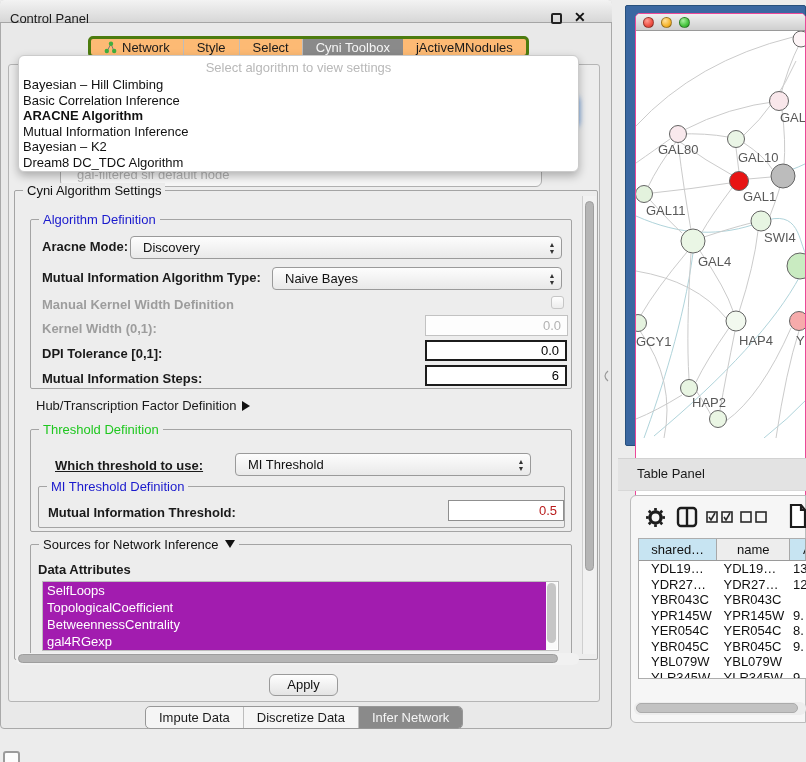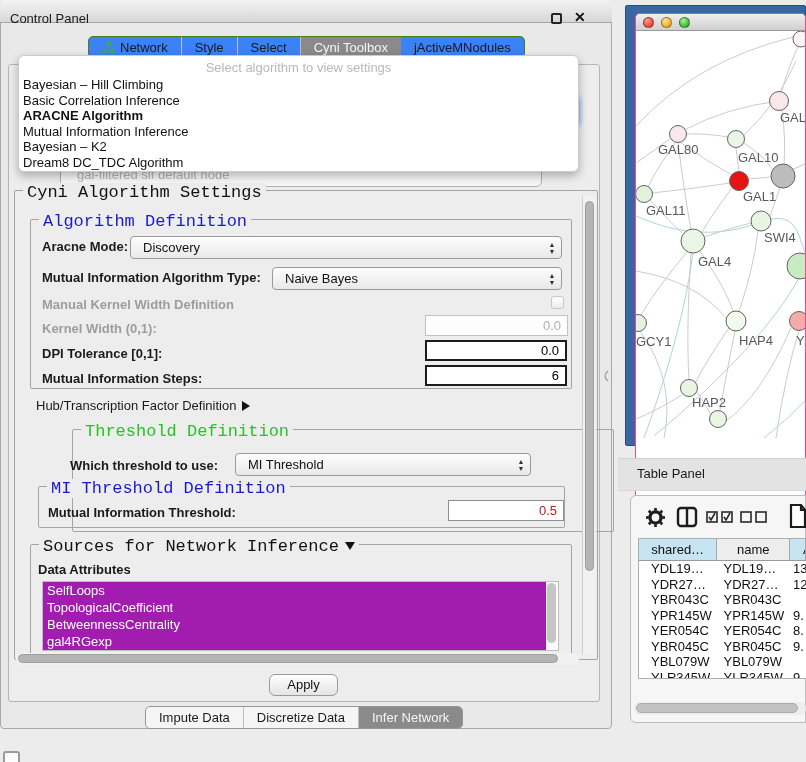--- a/index.html
+++ b/index.html
@@ -8,35 +8,35 @@
   .abs { position:absolute; }
 
   
   #cp-window { left:0; top:7; width:612px; height:729px; background:#e9e9e9; border:1px solid #a9a9a9; border-radius:4px; }
   #cp-titlebar { left:0; top:7; width:612px; height:23px; background:linear-gradient(#f3f3f3,#d7d7d7); border-bottom:1px solid #a5a5a5; border-radius:4px 4px 0 0; }
   #cp-title { left:10px; top:11px; font-size:13px; color:#1a1a1a; }
   .win-float { left:551px; top:13px; width:11px; height:11px; border:2px solid #222; border-radius:2px; background:transparent; }
   .win-close { left:574px; top:9px; font-size:14px; font-weight:bold; color:#111; }
 
   
-  #tabbar { left:88px; top:36px; height:22px; display:flex; border:1px solid #4d7c0f; border-radius:5px; background:#3b82f6; overflow:hidden;justify-content:flex-end; }
+  #tabbar { left:88px; top:36px; height:22px; display:flex; border:3px solid #4d7c0f; border-radius:5px; background:#fdba74; overflow:hidden;justify-content:flex-end; }
   .tab { padding:0 13px; line-height:21px; font-size:13px; color:#1a1a1a; border-right:1px solid #bdbdbd; display:flex; align-items:center; gap:5px; white-space:nowrap; }
   .tab:last-child { border-right:none; }
   .tab.selected { background:#8a8a8a; color:#f6f6f6; border-right:none; }
 
   
   #content-panel { left:8px; top:64px; width:592px; height:638px; background:#ededed; border:1px solid #b5b5b5; border-radius:3px; }
 
   
   #dt-combo { left:60px; top:163px; width:482px; height:24px; border:1px solid #b0b0b0; border-radius:6px; background:#f7f7f7; color:#b3b3b3; line-height:22px; padding-left:16px; overflow:hidden; }
   #alg-combo-cap { left:551px; top:97px; width:27px; height:29px; border:1px solid #7aa8dd; border-radius:5px; background:#f7f7f7; box-shadow:0 0 5px 2px rgba(92,152,228,.75); display:flex; flex-direction:column; align-items:center; justify-content:center; font-size:7px; color:#333; line-height:7px; }
 
   
   .fs { position:absolute; border:1px solid #a4a4a4; border-radius:2px; }
-  .fs>.legend { position:absolute; top:-8px; left:8px; background:#ededed; padding:0 4px; font-size:17px;font-family:Liberation Mono, monospace; }
+  .fs>.legend { position:absolute; top:-8px; left:8px; background:#ededed; padding:0 4px; font-size:13px; }
   .legend.blue { color:#1a1acd; }
   .legend.green { color:#1fc71f; }
 
   .flabel { position:absolute; font-weight:bold; font-size:13px; color:#1a1a1a; white-space:nowrap; }
   .flabel.dis { color:#9d9d9d; }
 
   .combo { position:absolute; border:1px solid #9a9a9a; border-radius:4px; background:linear-gradient(#fdfdfd,#e9e9e9); display:flex; align-items:center; height:23px; }
   .combo .val { flex:1; padding-left:12px; font-size:13px; color:#111; }
   .combo .stepper { width:18px; display:flex; flex-direction:column; align-items:center; font-size:7px; color:#333; line-height:7px; }
 
@@ -182,24 +182,24 @@
 <div class="checkbox" style="left:551px; top:296px;"></div>
 <div class="flabel dis" style="left:42px; top:321px;">Kernel Width (0,1):</div>
 <div class="tfield dis" style="left:425px; top:315px; width:143px; height:21px;">0.0</div>
 <div class="flabel" style="left:42px; top:346px;">DPI Tolerance [0,1]:</div>
 <div class="tfield focus" style="left:425px; top:340px; width:142px; height:21px;">0.0</div>
 <div class="flabel" style="left:42px; top:371px;">Mutual Information Steps:</div>
 <div class="tfield focus" style="left:425px; top:365px; width:142px; height:21px;">6</div>
 
 <div class="flabel" style="left:36px; top:398px; font-weight:normal;"><span>Hub/Transcription Factor Definition</span><span class="tri-right"></span></div>
 
-<div class="fs" style="left:30px; top:429px; width:542px; height:103px;margin-left:42px;">
+<div class="fs" style="left:30px; top:429px; width:542px; height:103px;">
   <span class="legend green">Threshold Definition</span>
 </div>
-<div class="flabel" style="left:70px; top:458px;">Which threshold to use:</div>
+<div class="flabel" style="left:55px; top:458px;text-decoration:underline;">Which threshold to use:</div>
 <div class="combo" style="left:235px; top:453px; width:296px;">
   <span class="val">MI Threshold</span>
   <span class="stepper">
       <span>▲</span>
       <span>▼</span>
     </span>
 </div>
 <div class="fs" style="left:38px; top:486px; width:527px; height:42px;">
   <span class="legend blue">MI Threshold Definition</span>
 </div>

